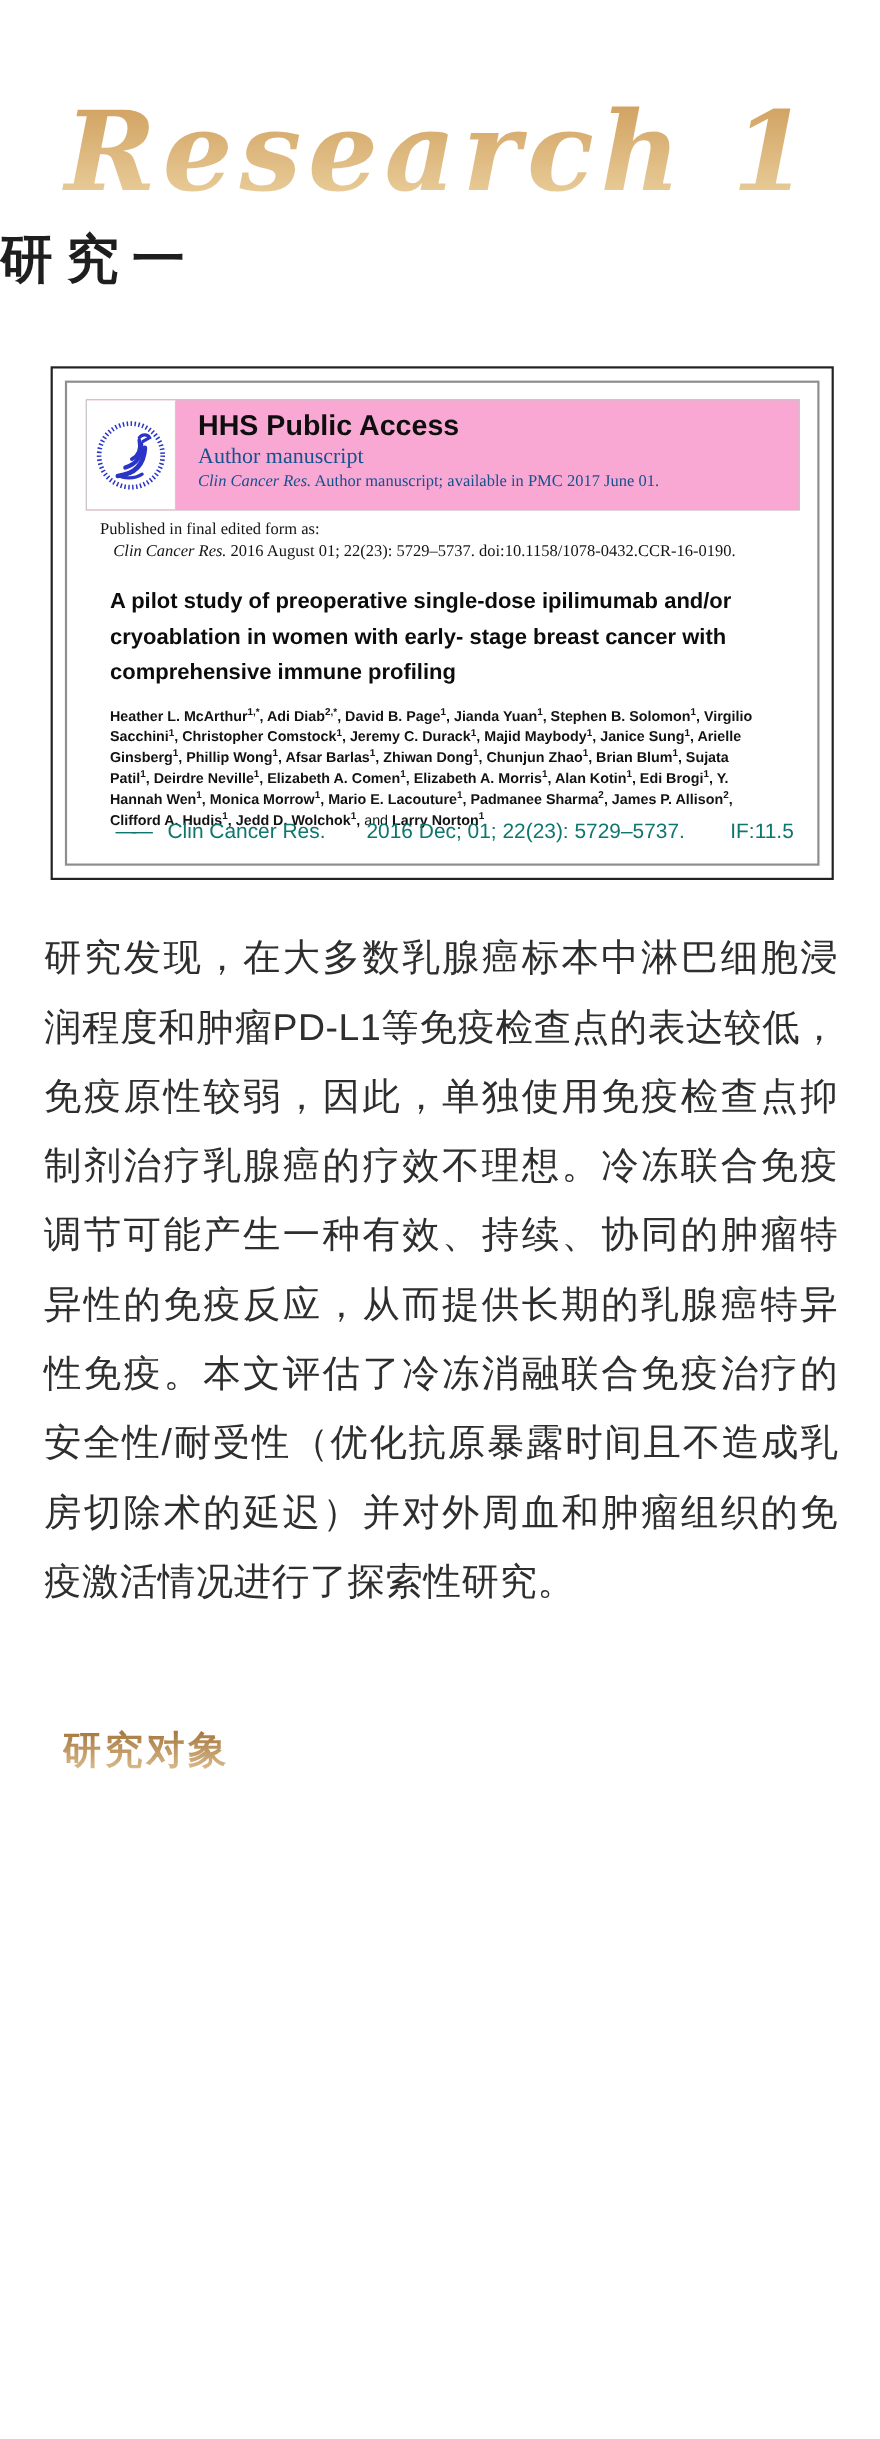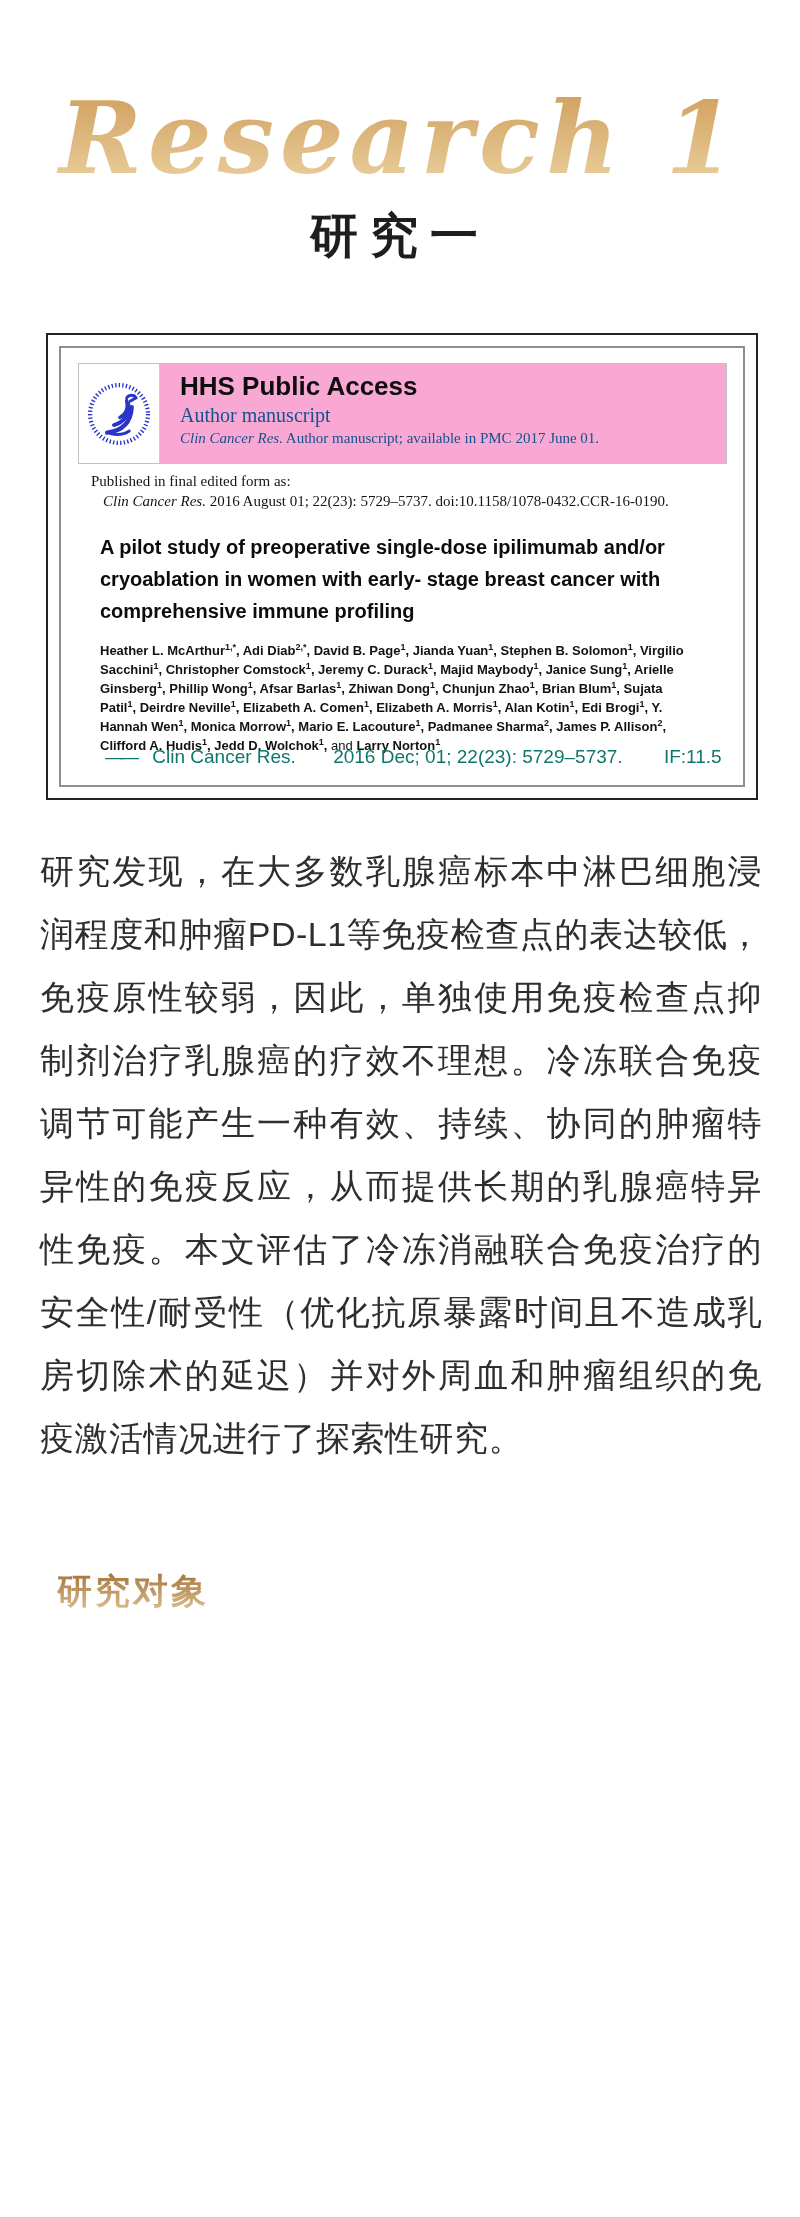--- a/index.html
+++ b/index.html
@@ -12,21 +12,21 @@
   
   .script-title{
     position:absolute;top:58px;left:0;width:100%;height:160px;
     text-align:center;line-height:160px;
     font-family:"DejaVu Serif",serif;font-style:italic;font-weight:700;
     font-size:100px;letter-spacing:6px;
     background:linear-gradient(180deg,var(--gold-dark,#cf9e5c) 18%,var(--gold-light,#eed6a6) 88%);
     -webkit-background-clip:text;background-clip:text;color:transparent;
   }
   .cn-title{
-    position:absolute;top:204px;left:0;width:100%;text-align:center;
+    position:absolute;top:204px;left:0;width:100%;
     font-family:"Liberation Serif",serif;font-weight:700;
     font-size:48px;letter-spacing:12px;color:#1e1e1e;
   }
 
   
   .paper-box{
     position:absolute;left:46px;top:333px;width:712px;height:467px;
     border:2px solid #222;background:#fff;box-sizing:border-box;
   }
   .paper-inner{

